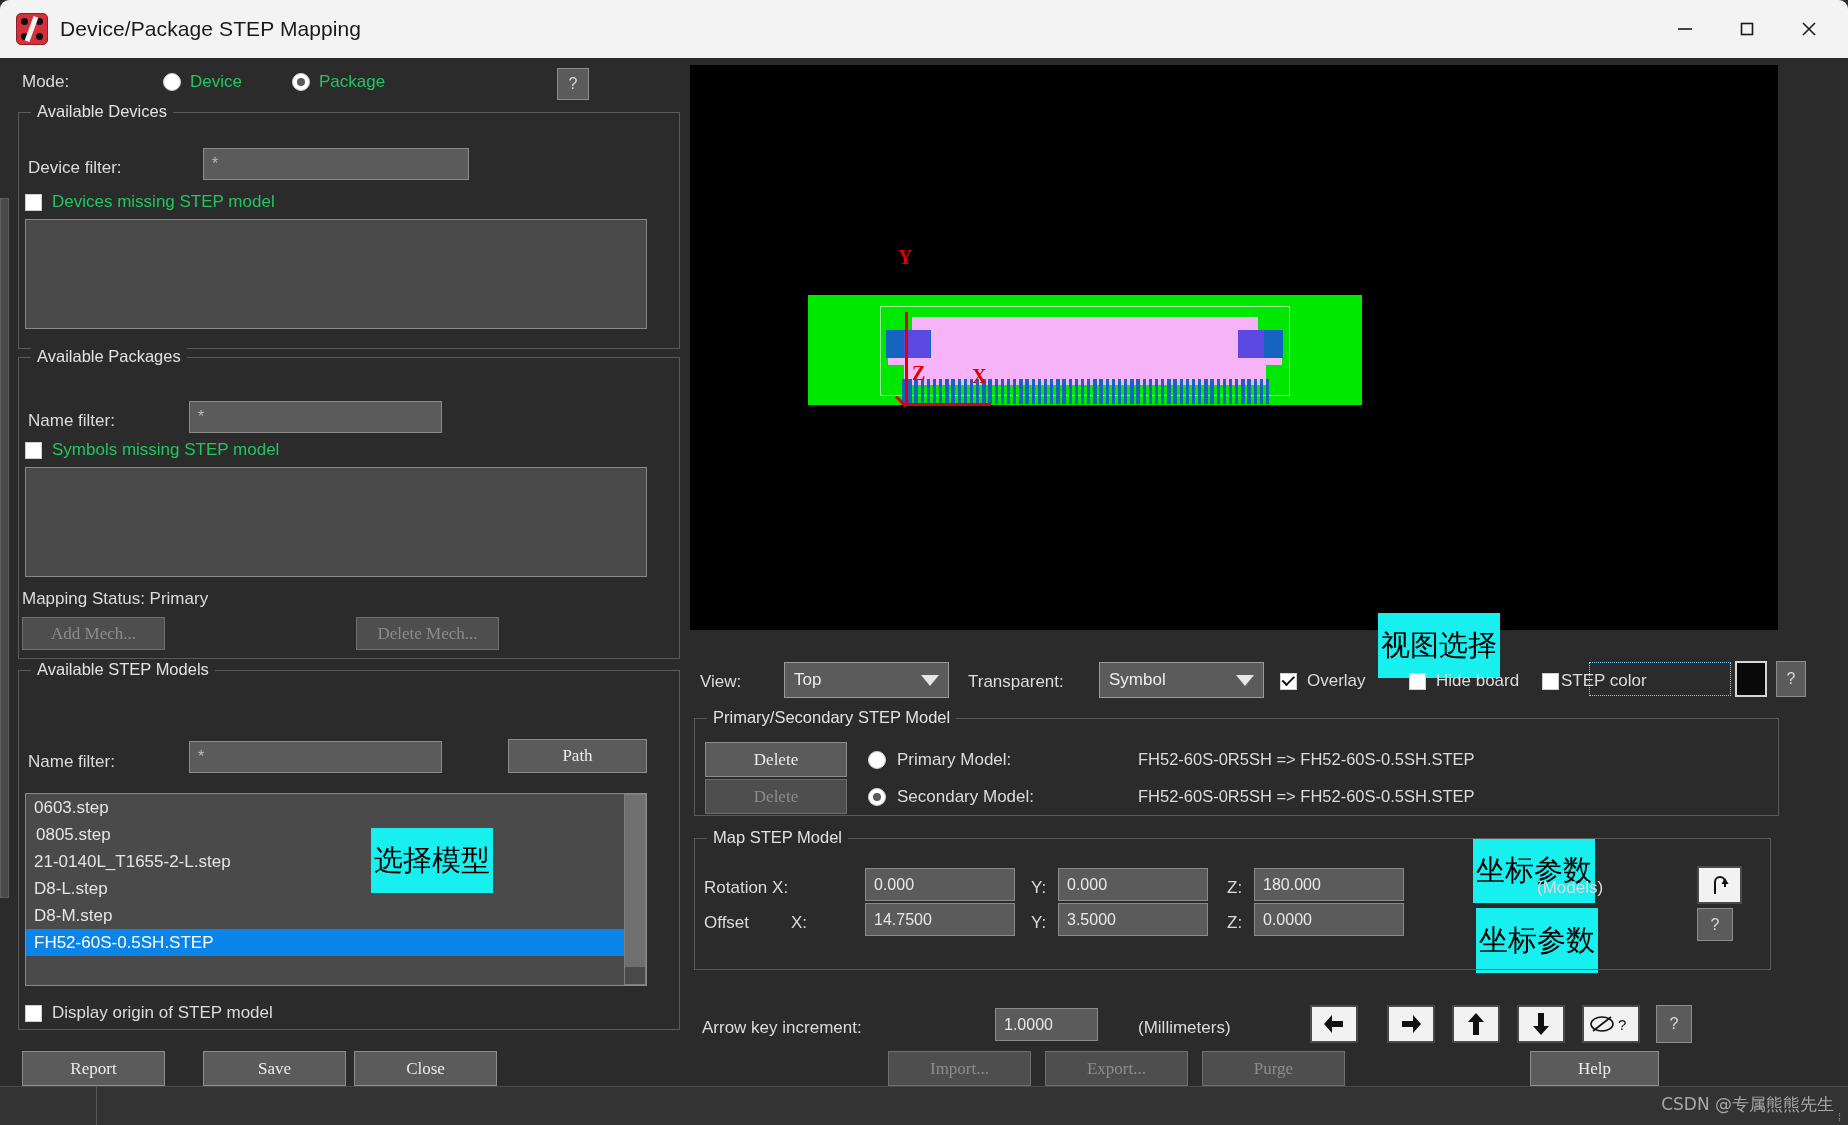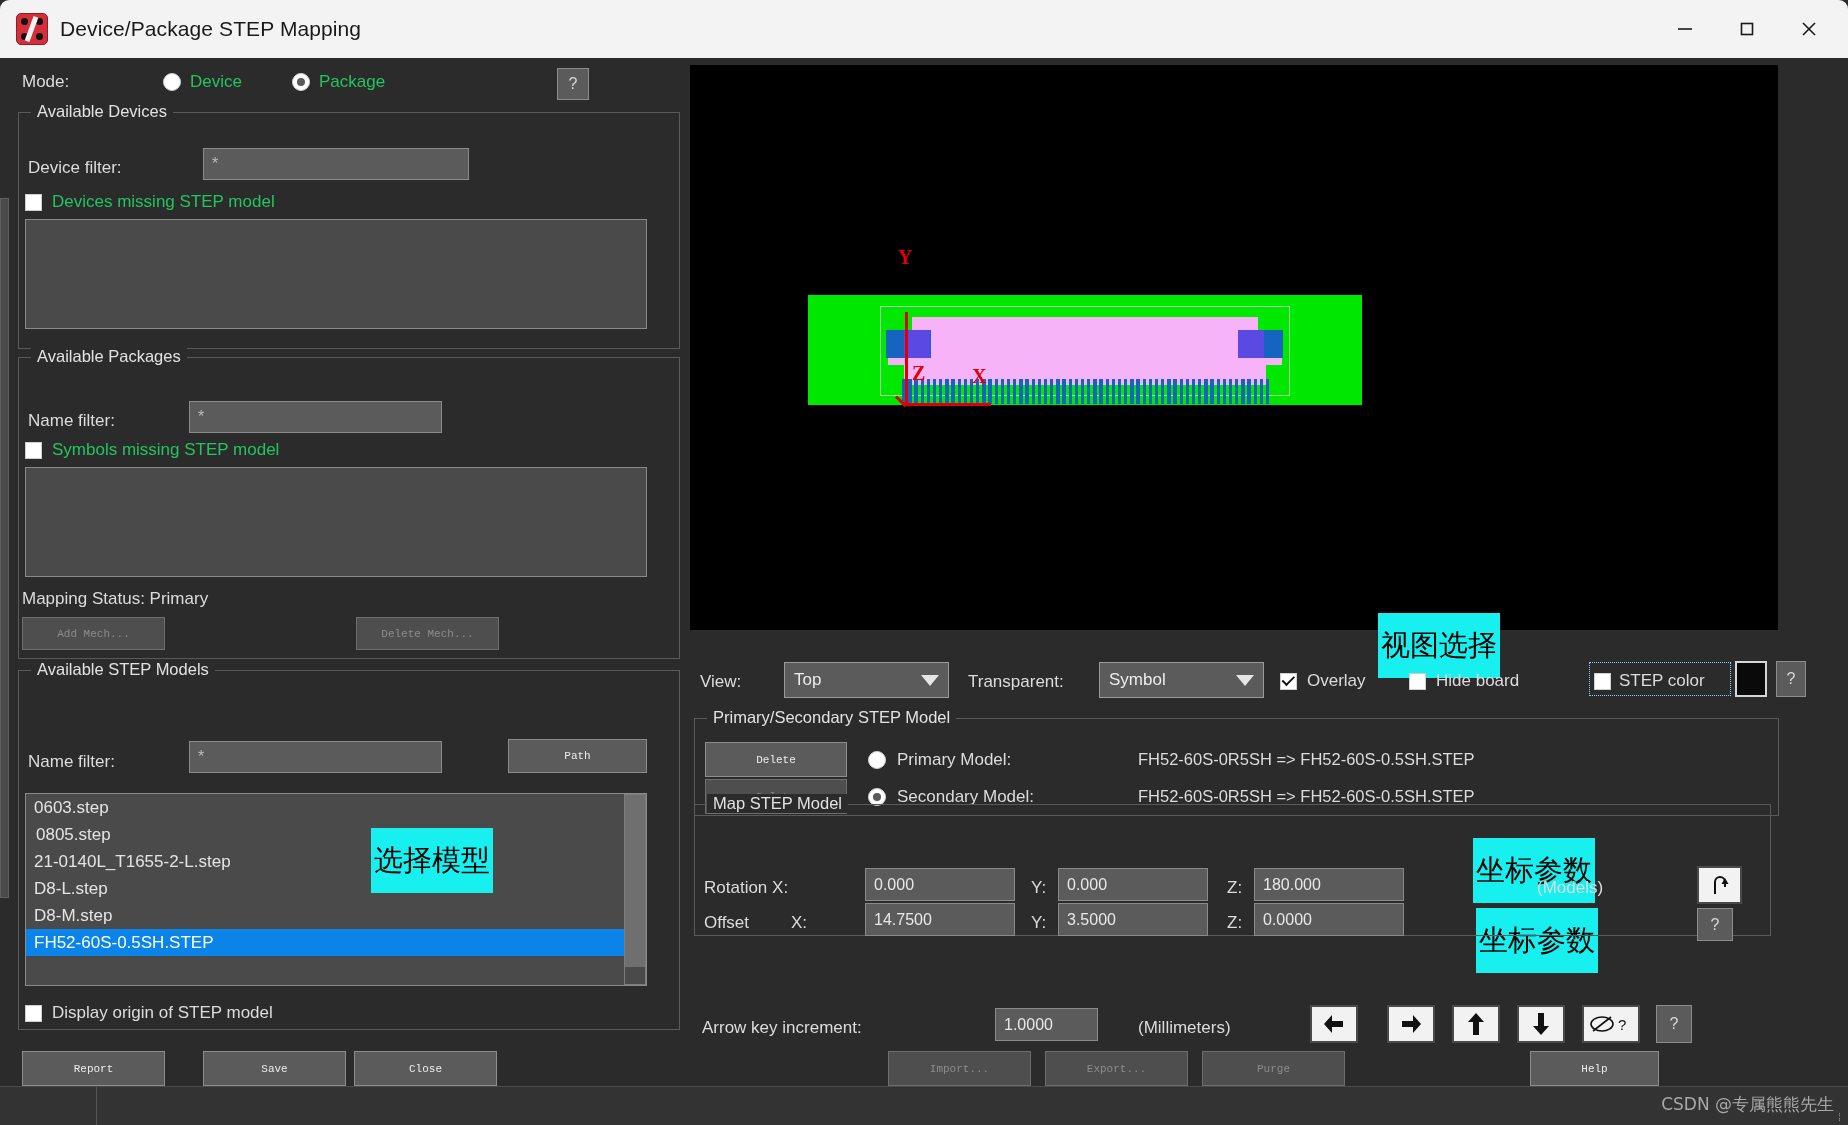--- a/index.html
+++ b/index.html
@@ -60,22 +60,22 @@
     display:flex;align-items:center;padding-left:8px;
     font-family:"Liberation Sans",sans-serif;
   }
   .field.ph{color:#bdbdbd;}
   .listbox{
     position:absolute;background:#4a4a4a;border:1px solid #8a8a8a;box-sizing:border-box;
     overflow:hidden;
   }
   .btn{
     position:absolute;background:#5b5b5b;border:1px solid #8d8d8d;box-sizing:border-box;
-    color:#ececec;font-size:11px;display:flex;align-items:center;justify-content:center;
-    font-family:Liberation Mono, monospace;
+    color:#ececec;font-size:17px;display:flex;align-items:center;justify-content:center;
+    font-family:Liberation Serif, serif;
   }
   .btn.dis{color:#8c8c8c;border-color:#6e6e6e;background:#4e4e4e;}
   .cb{
     width:17px;height:17px;background:#fff;border:1px solid #cfcfcf;box-sizing:border-box;
     display:inline-flex;align-items:center;justify-content:center;flex:none;
   }
   .cb.checked::after{
     content:"";width:10px;height:5px;border-left:2px solid #111;border-bottom:2px solid #111;
     transform:rotate(-45deg) translate(1px,-2px);
   }
@@ -350,21 +350,21 @@
   </div>
   <div class="row" style="position:absolute;left:1280px;top:671px;gap:10px">
     <span class="cb checked"></span>
     <span class="lbl">Overlay</span>
   </div>
   <div class="row" style="position:absolute;left:1409px;top:671px;gap:10px">
     <span class="cb"></span>
     <span class="lbl">Hide board</span>
   </div>
   <div class="dashfocus" style="left:1589px;top:662px;width:142px;height:34px"></div>
-  <div class="row" style="position:absolute;left:1594px;top:671px;gap:8px">
+  <div class="row" style="position:absolute;left:1542px;top:671px;gap:2px">
     <span class="cb"></span>
     <span class="lbl">STEP color</span>
   </div>
   <div class="colorswatch" style="left:1735px;top:661px;width:32px;height:36px"></div>
   <div class="qsm" style="left:1776px;top:661px;width:30px;height:36px">?</div>
 
   <div class="group" style="left:694px;top:718px;width:1085px;height:98px">
     <div class="group-title">Primary/Secondary STEP Model</div>
   </div>
   <div class="btn" style="left:705px;top:742px;width:142px;height:35px">Delete</div>
@@ -374,21 +374,21 @@
   </div>
   <div class="lbl" style="position:absolute;left:1138px;top:750px;font-size:16.5px">FH52-60S-0R5SH =&gt; FH52-60S-0.5SH.STEP</div>
 
   <div class="btn dis" style="left:705px;top:779px;width:142px;height:35px">Delete</div>
   <div class="row" style="position:absolute;left:868px;top:787px;gap:11px">
     <span class="radio sel"></span>
     <span class="lbl">Secondary Model:</span>
   </div>
   <div class="lbl" style="position:absolute;left:1138px;top:787px;font-size:16.5px">FH52-60S-0R5SH =&gt; FH52-60S-0.5SH.STEP</div>
 
-  <div class="group" style="left:694px;top:804px;width:1077px;height:132px">
+  <div class="group" style="left:694px;top:838px;width:1077px;height:132px">
     <div class="group-title">Map STEP Model</div>
   </div>
   <div class="lbl" style="position:absolute;left:704px;top:878px">Rotation X:</div>
   <div class="field" style="left:865px;top:868px;width:150px;height:33px">0.000</div>
   <div class="lbl" style="position:absolute;left:1031px;top:878px">Y:</div>
   <div class="field" style="left:1058px;top:868px;width:150px;height:33px">0.000</div>
   <div class="lbl" style="position:absolute;left:1227px;top:878px">Z:</div>
   <div class="field" style="left:1254px;top:868px;width:150px;height:33px">180.000</div>
   <div class="lbl" style="position:absolute;left:1537px;top:878px">(Models)</div>
   <div class="ibtn" style="left:1697px;top:866px;width:45px;height:38px">

